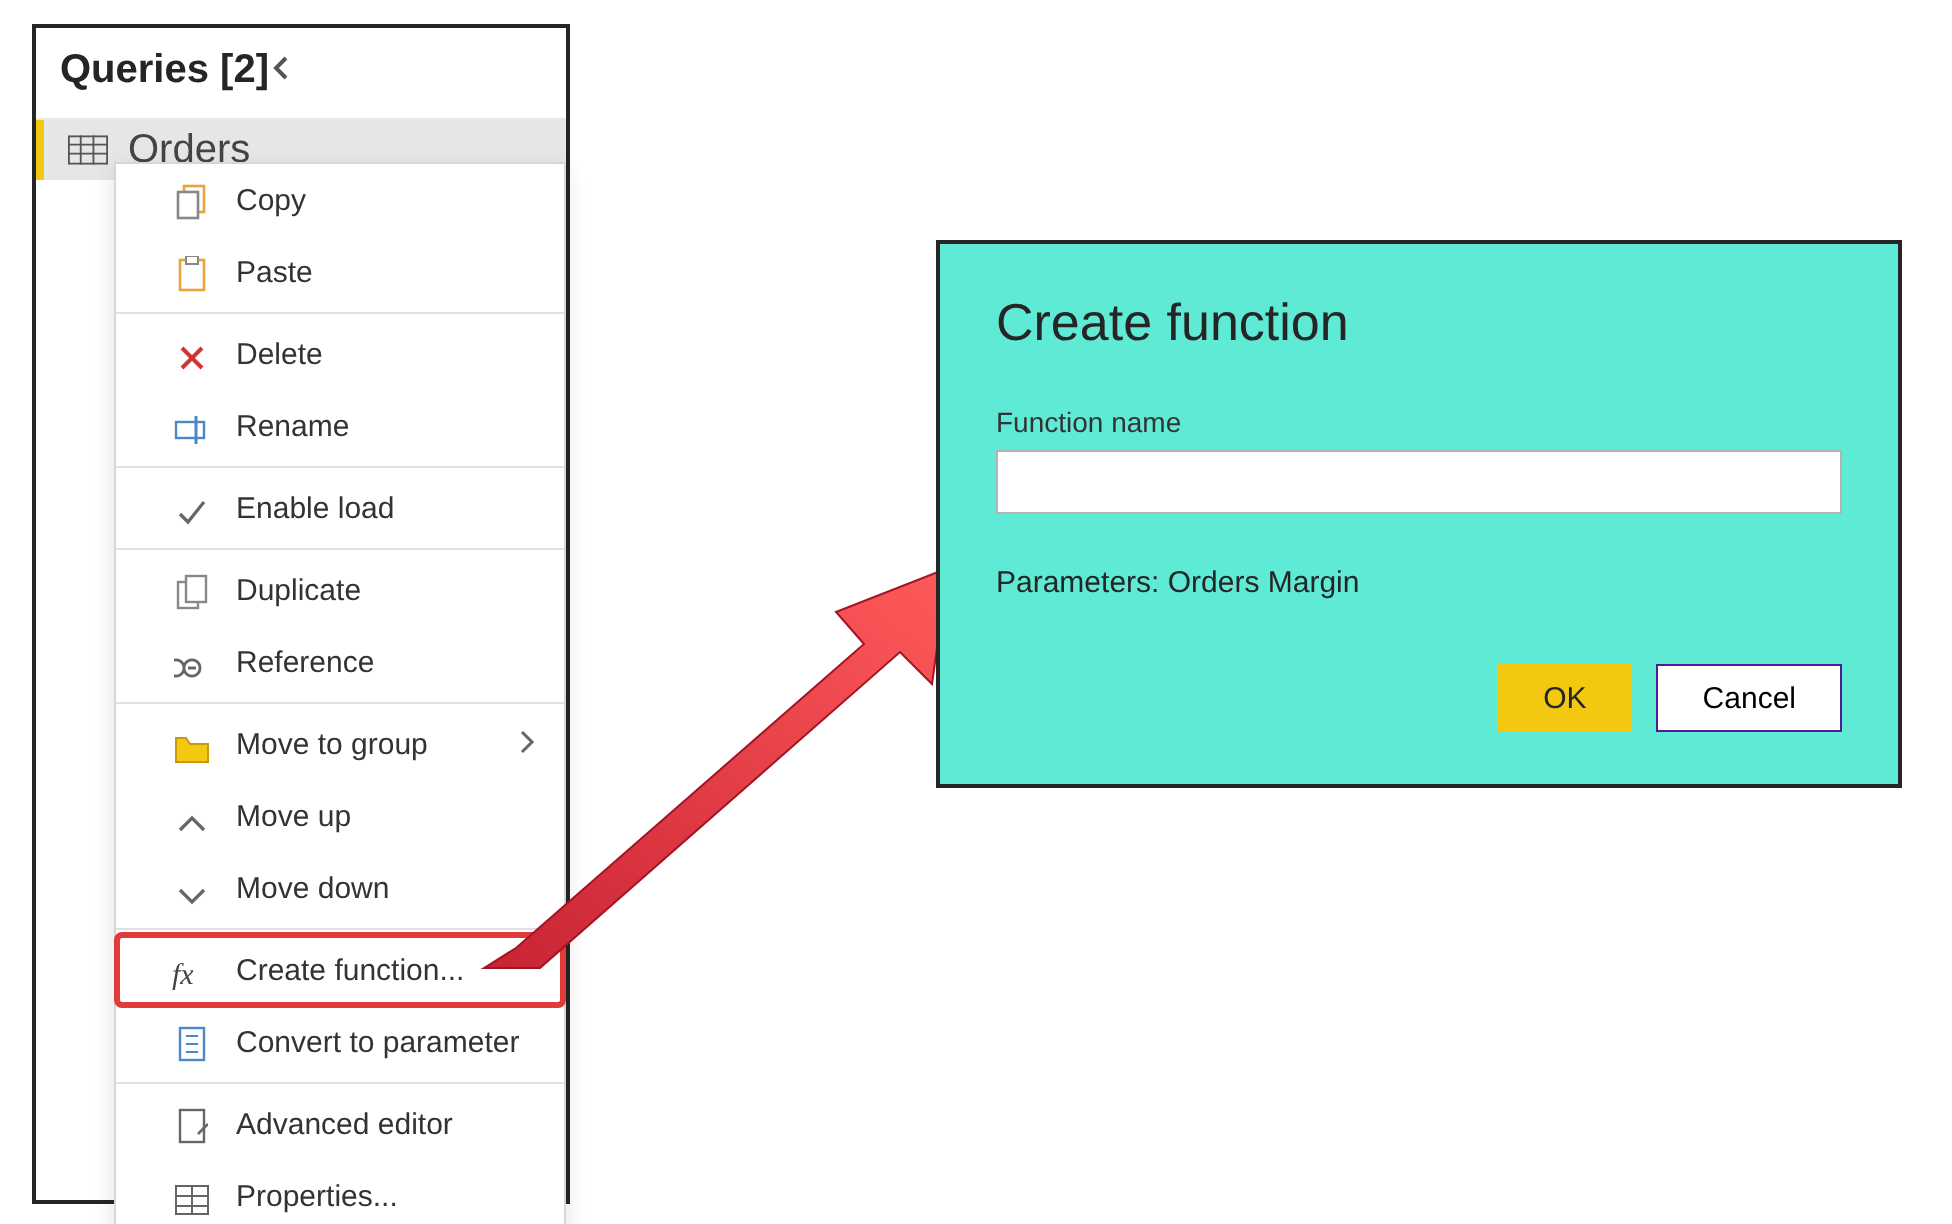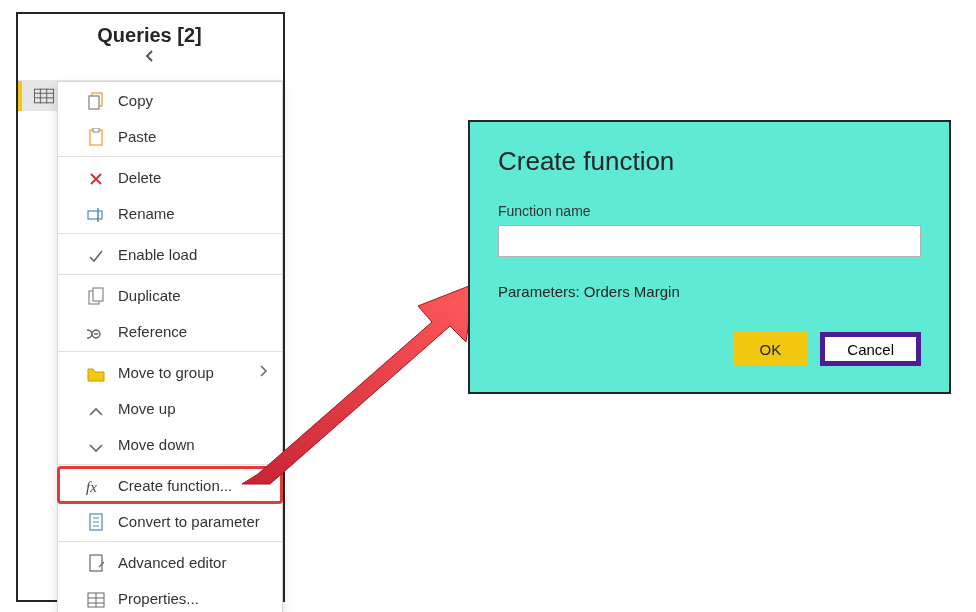--- a/index.html
+++ b/index.html
@@ -16,24 +16,23 @@
       left: 16px;
       top: 12px;
       width: 269px;
       height: 590px;
       border: 2px solid #252525;
       background: #fff;
     }
     .panel-header {
       display: flex;
       align-items: center;
-      justify-content: flex-end;
+      justify-content: flex-start;
       padding: 10px 14px 12px 12px;
       border-bottom: 1px solid #e8e8e8;
-      flex-direction: column;
     }
     .panel-title {
       font-size: 20px;
       font-weight: 600;
     }
     .collapse-chevron {
       font-size: 18px;
       color: #666;
       cursor: pointer;
     }
@@ -135,21 +134,21 @@
     .dialog-buttons {
       display: flex;
       justify-content: flex-end;
       gap: 12px;
       margin-top: 32px;
     }
     .btn {
       height: 34px;
       padding: 0 22px;
       font-size: 15px;
-      border: 5px solid #4c1d95;
+      border: 1px solid #4c1d95;
       background: #fff;
       cursor: pointer;
     }
     .btn-primary {
       background: #f2c811;
       border-color: #f2c811;
       color: #252525;
     }
     .arrow-svg {
       position: absolute;

